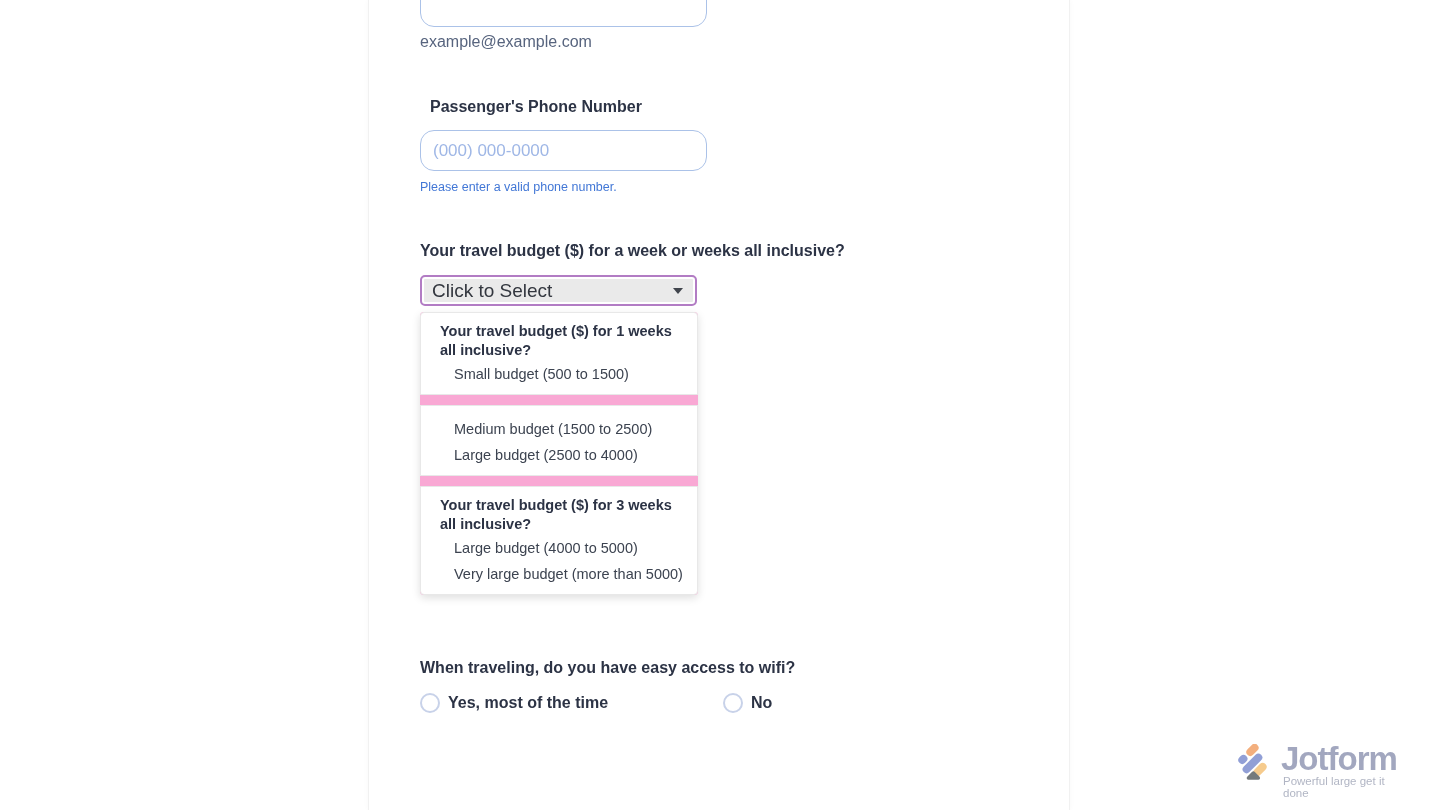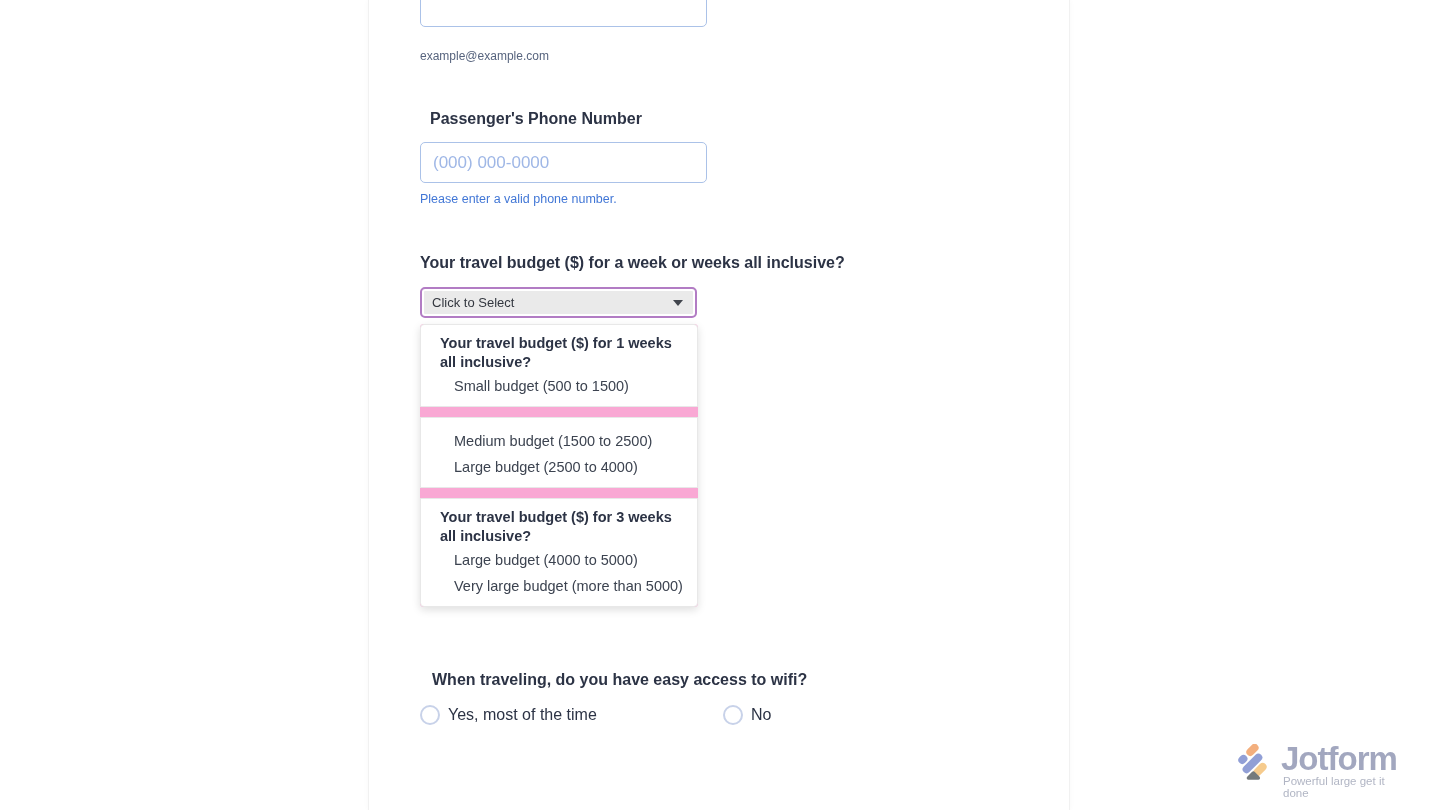--- a/index.html
+++ b/index.html
@@ -15,44 +15,44 @@
     box-shadow: 0 0 6px rgba(0,0,0,0.03);
     padding: 0 51px;
   }
 
   .q-label {
     font-size: 16px; font-weight: 600; color: #2c3345; line-height: 1.25;
   }
 
   .text-input {
     display: block; width: 287px; height: 41px;
-    border: 1px solid #abc2e8; border-radius: 5px;
+    border: 1px solid #abc2e8; border-radius: 14px;
     background: #fff; padding: 0 12px;
     font-family: "Liberation Sans", sans-serif;
     font-size: 17px; color: #2c3345; outline: none;
   }
   .text-input::placeholder { color: #9fb7e6; opacity: 1; }
 
   .email-input { margin-top: -14px; }
-  .sublabel { margin-top: 22px; font-size: 12px; color: #57647e; }
+  .sublabel { margin-top: 6px; font-size: 16px; color: #57647e; }
 
   .phone-label { margin-top: 46px; margin-left: 10px; }
   .phone-input { margin-top: 13px; }
   .error-text { margin-top: 9px; font-size: 12.5px; color: #4277d6; }
 
   .budget-label { margin-top: 47px; }
 
   .select-box {
     margin-top: 14px; width: 277px; height: 31px;
     background: #eaeaea; border: 2px solid #b27cc4; border-radius: 5px;
     box-shadow: inset 0 0 0 2px #ffffff;
     display: flex; align-items: center; justify-content: space-between;
     padding: 0 10px 0 10px; cursor: pointer;
   }
-  .select-box .sel-text { font-size: 13px; color: #33373f; }
+  .select-box .sel-text { font-size: 19px; color: #33373f; }
   .caret-down {
     width: 0; height: 0; margin-right: 2px;
     border-left: 5px solid transparent; border-right: 5px solid transparent;
     border-top: 6px solid #41454d;
   }
 
   .dropdown-panel {
     margin-top: 6px; width: 278px; background: #f9a8d4;
     border-radius: 4px; box-shadow: 0 3px 9px rgba(0,0,0,0.13);
   }
@@ -64,29 +64,29 @@
   .dd-section:first-child { border-radius: 4px 4px 0 0; }
   .dd-section:last-child { border-radius: 0 0 4px 4px; }
   .dd-header {
     font-size: 14.5px; font-weight: 700; color: #2c3345; line-height: 19px; width: 245px;
   }
   .dd-option {
     font-size: 14.5px; color: #3c4350; line-height: 18px;
     padding: 3px 0 3px 14px; margin-top: 2px; cursor: pointer;
   }
 
-  .wifi-label { margin-top: 63px; margin-left: 12px; }
+  .wifi-label { margin-top: 63px; }
   .radio-row { margin-top: 15px; display: flex; align-items: center; }
   .radio-opt { display: flex; align-items: center; cursor: pointer; }
   .radio-opt.first { width: 303px; }
   .radio-circle {
     width: 20px; height: 20px; border-radius: 50%;
     border: 2px solid #c8d2e9; background: #fff; margin-right: 8px; flex: 0 0 auto;
   }
-  .radio-text { font-size: 16px; color: #2c3345; }
+  .radio-text { font-size: 16px; color: #2c3345; font-weight: bold; }
 
   .brand-footer {
     position: absolute; left: 1233px; top: 744px; width: 175px; height: 44px;
     display: flex; align-items: flex-start; cursor: pointer; opacity: 0.85;
   }
   .brand-mark { width: 42px; height: 42px; flex: 0 0 auto; margin-right: 6px; }
   .brand-textcol { display: flex; flex-direction: column; align-items: flex-start; }
   .brand-name {
     font-size: 33px; font-weight: 700; color: #9298b4; line-height: 30px; letter-spacing: -1px;
   }

